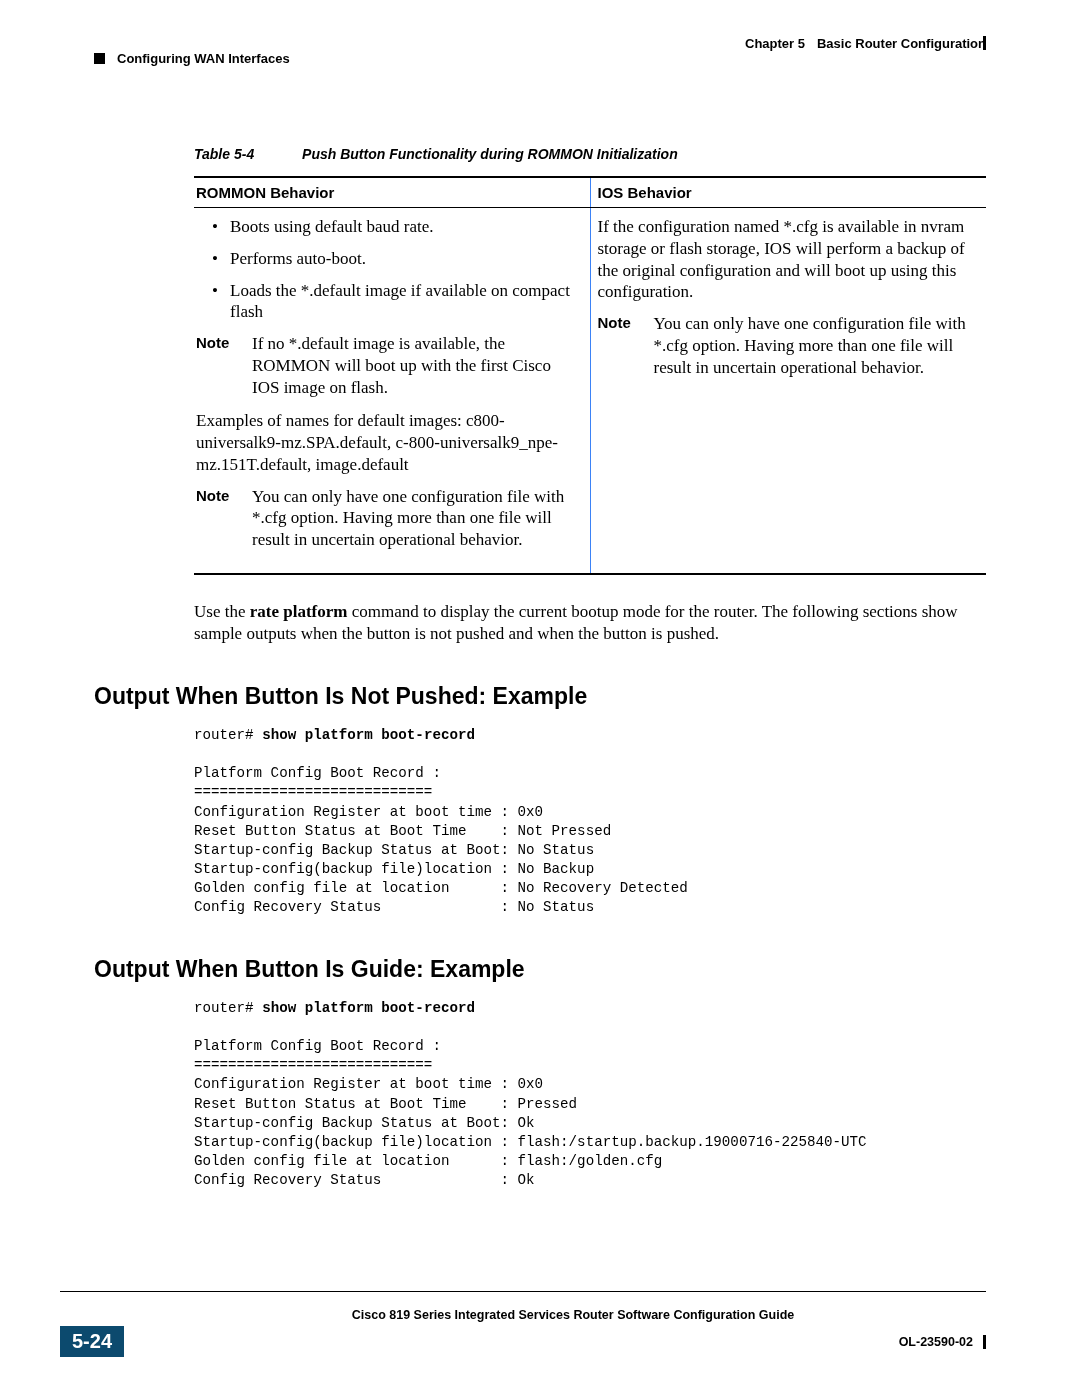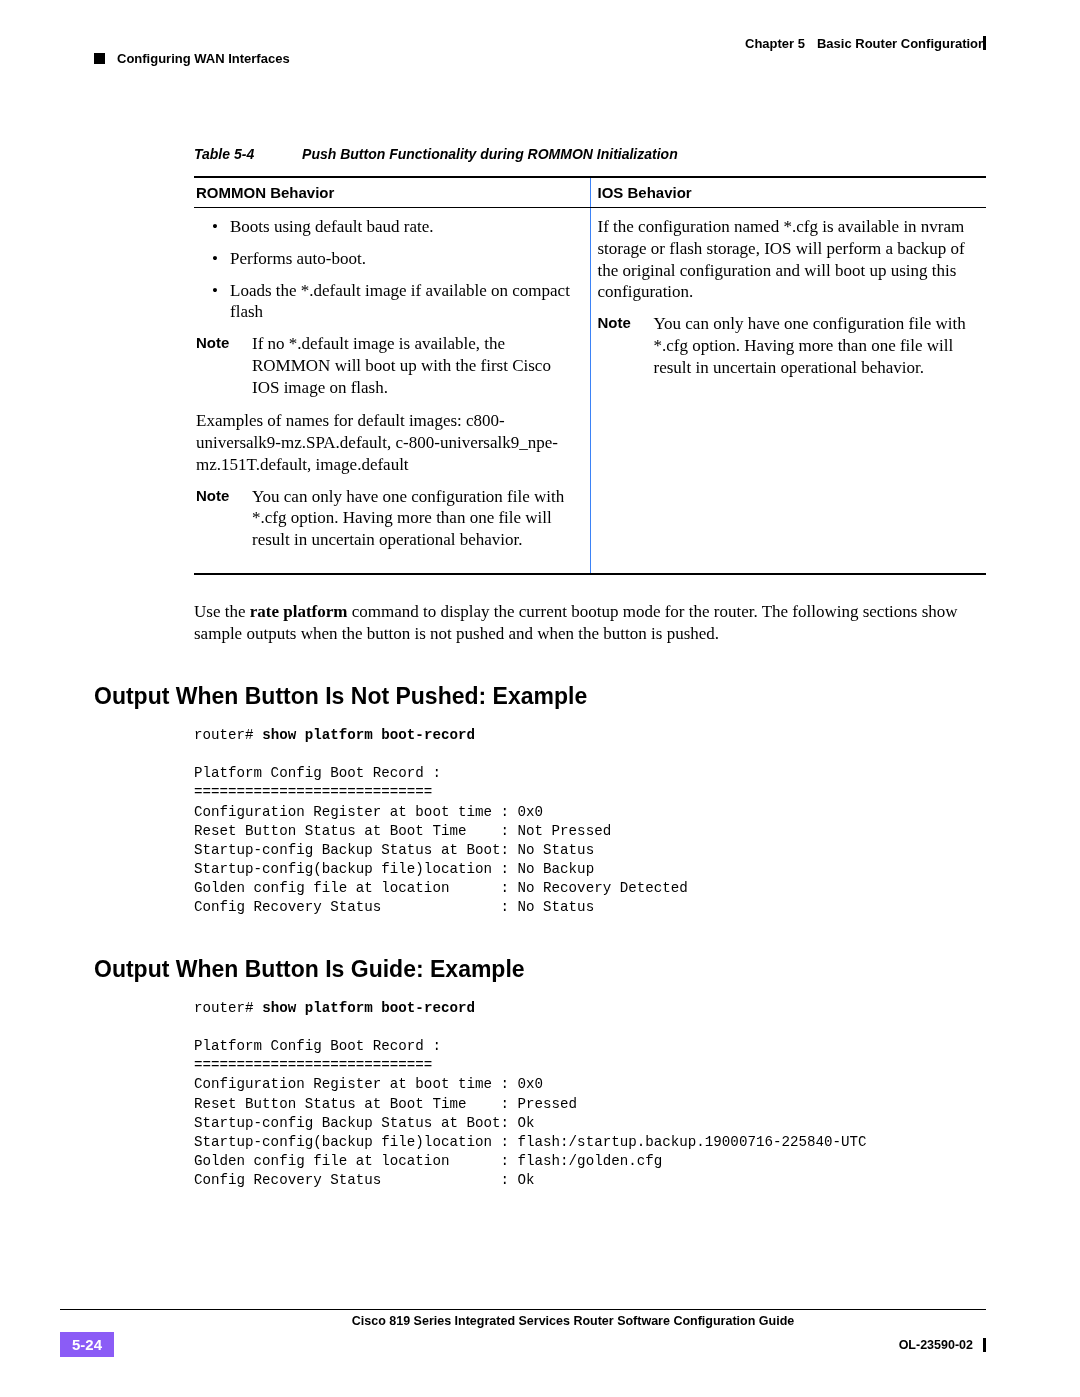--- a/index.html
+++ b/index.html
@@ -107,42 +107,42 @@
     position: absolute;
     left: 60px;
     right: 94px;
     bottom: 40px;
   }
   .footer-line {
     display: flex;
     align-items: flex-end;
     justify-content: center;
     border-top: 1px solid #000;
-    padding-top: 4px;
+    padding-top: 16px;
     position: relative;
   }
   .footer-title {
     font-family: Arial, Helvetica, sans-serif;
     font-size: 12.5px;
     font-weight: bold;
     text-align: center;
     margin-left: 100px;
   }
   .footer-row2 {
     display: flex;
     align-items: center;
     justify-content: space-between;
     margin-top: 4px;
   }
   .page-badge {
-    background: #8b5cf6;
+    background: #0c4a6e;
     color: #fff;
     font-family: Arial, Helvetica, sans-serif;
     font-weight: bold;
-    font-size: 15px;
+    font-size: 20px;
     padding: 4px 12px;
   }
   .footer-right {
     font-family: Arial, Helvetica, sans-serif;
     font-size: 12.5px;
     font-weight: bold;
     display: flex;
     align-items: center;
   }
   .footer-right .bar {

